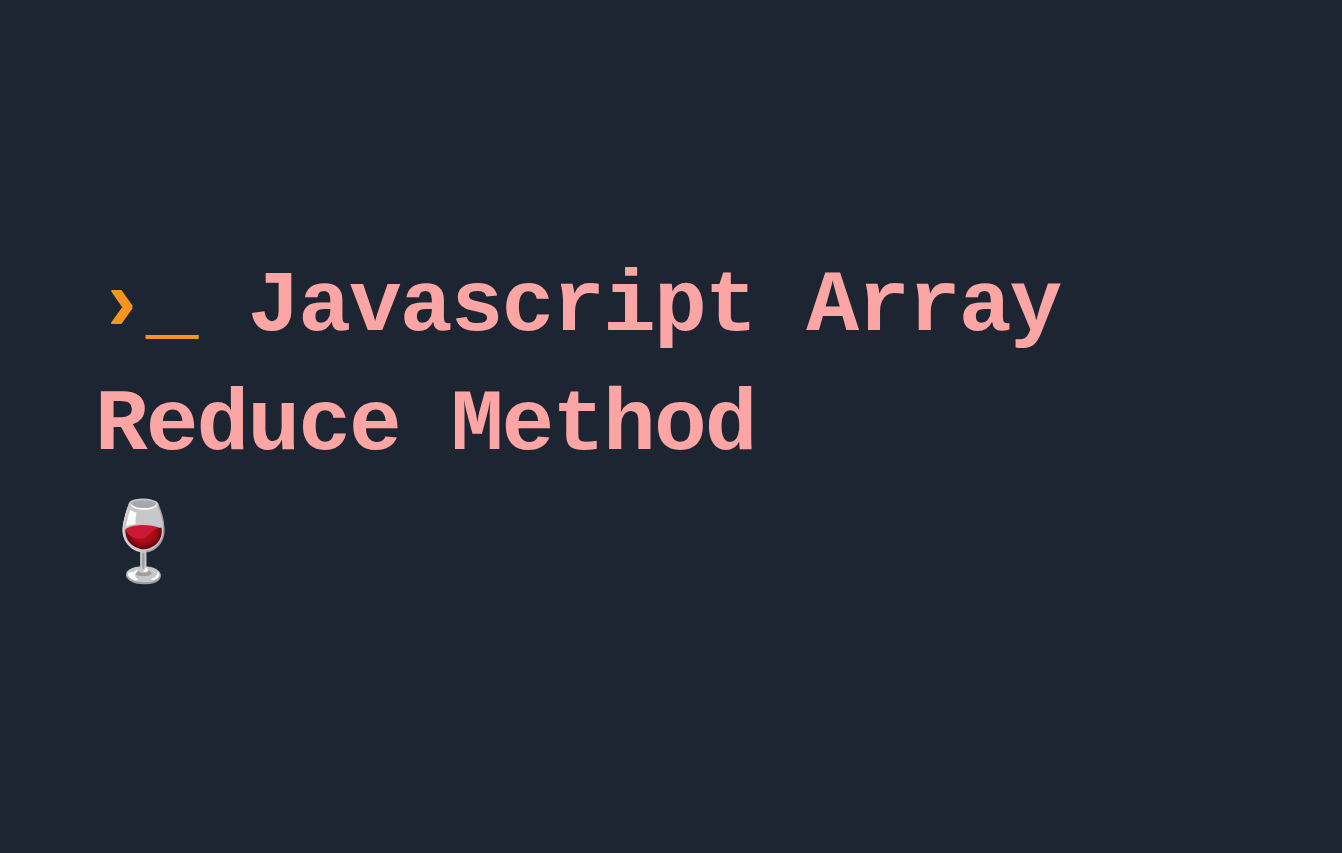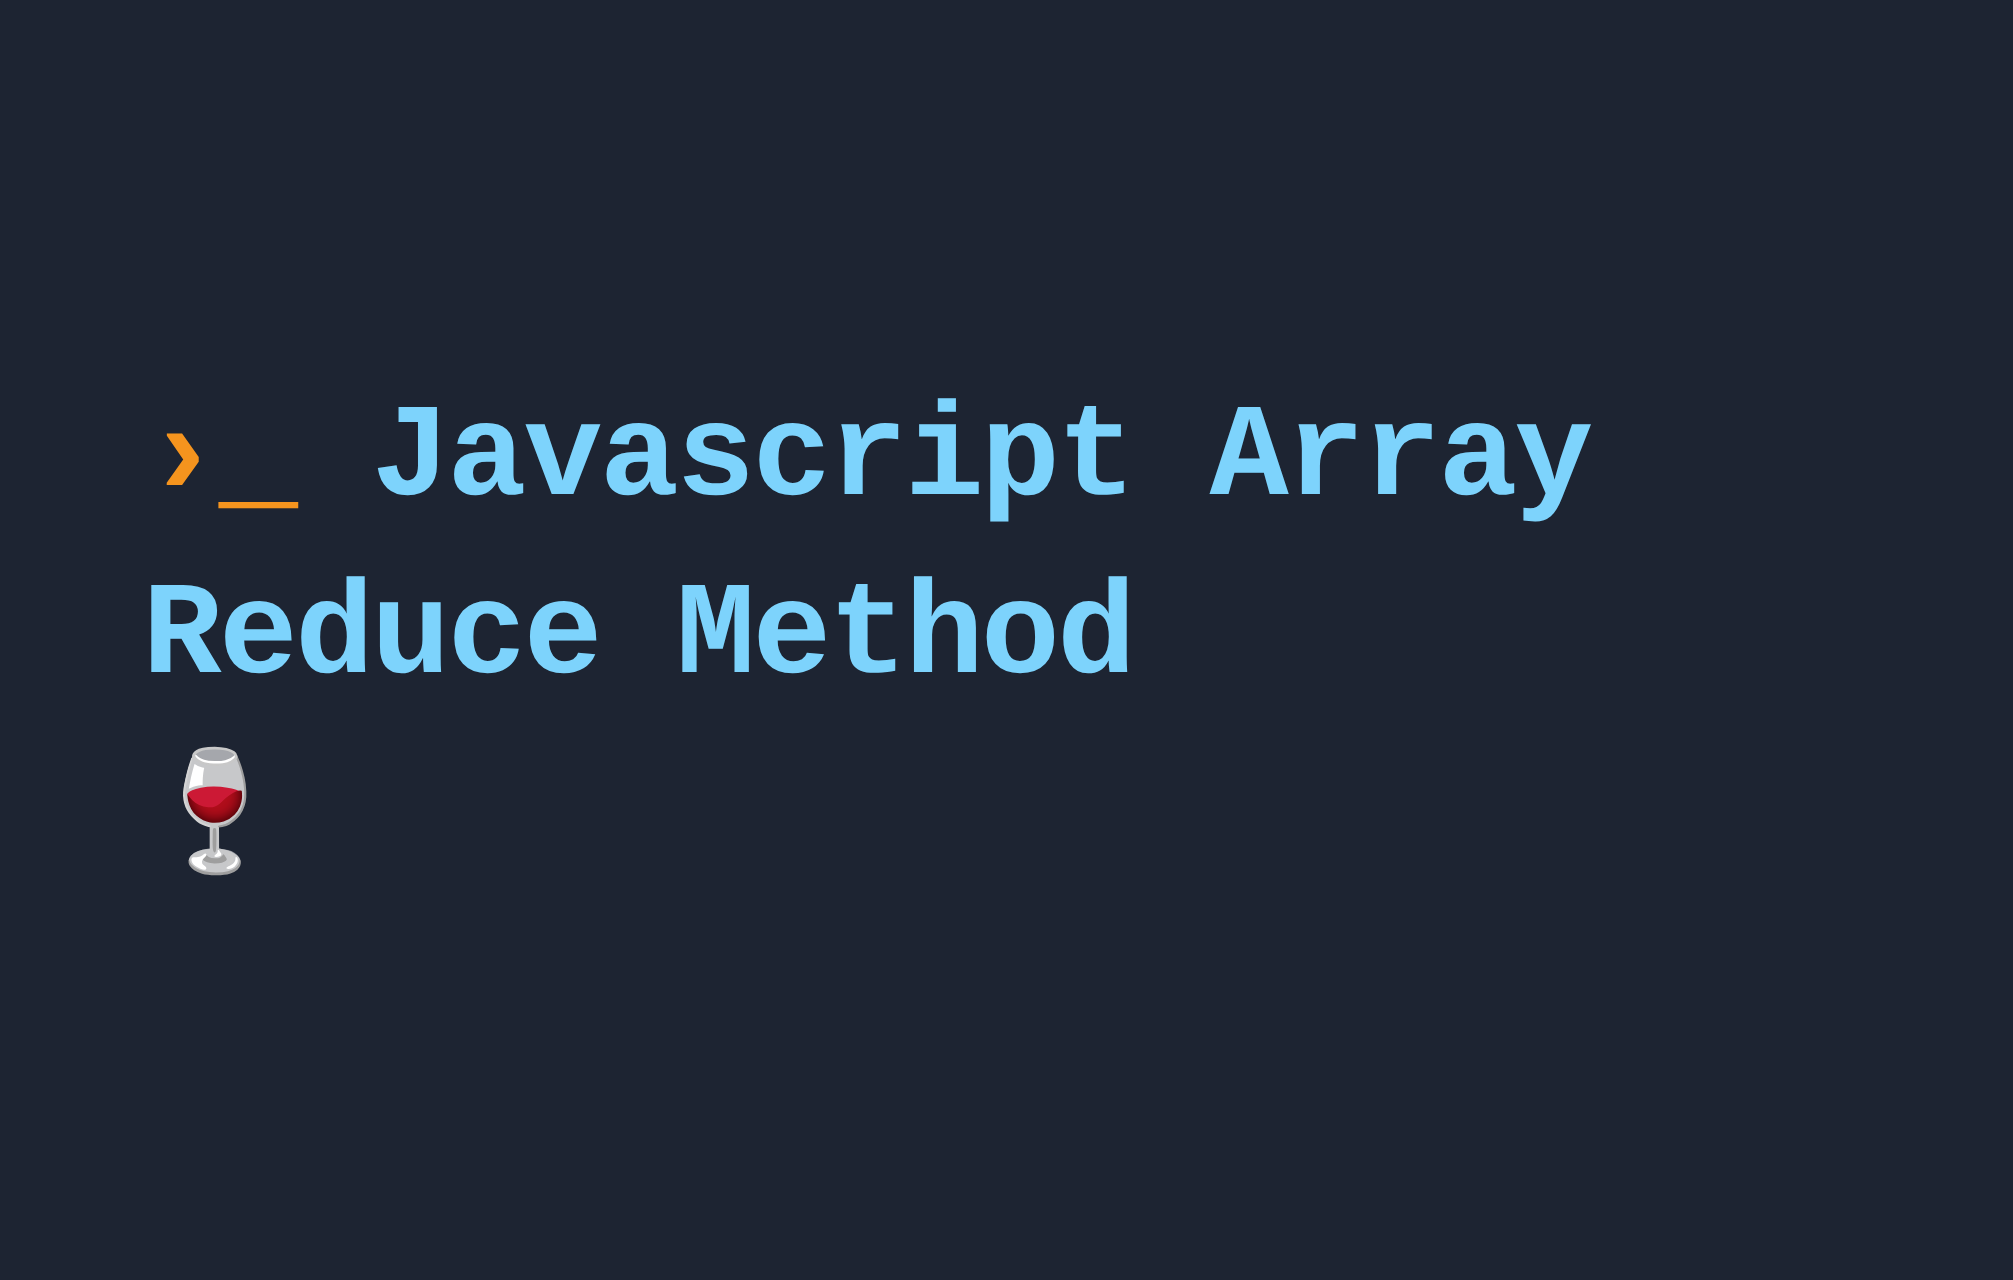--- a/index.html
+++ b/index.html
@@ -27,21 +27,21 @@
     }
     .prompt-caret {
       color: #f5941e;
       font-weight: bold;
     }
     .prompt-underscore {
       color: #f5941e;
       font-weight: bold;
     }
     .title-text {
-      color: #7dd3fc;
+      color: #fca5a5;
     }
     .emoji {
       font-size: 78px;
       display: inline-block;
       margin-top: 10px;
     }
   </style>
 </head>
 <body>
 

